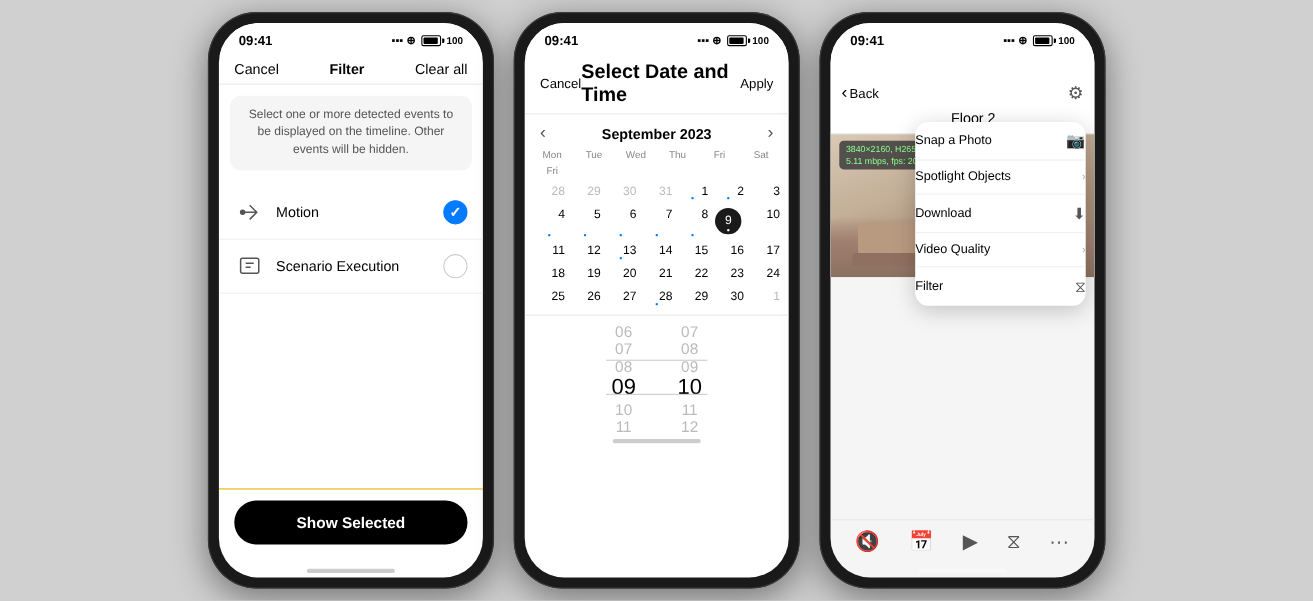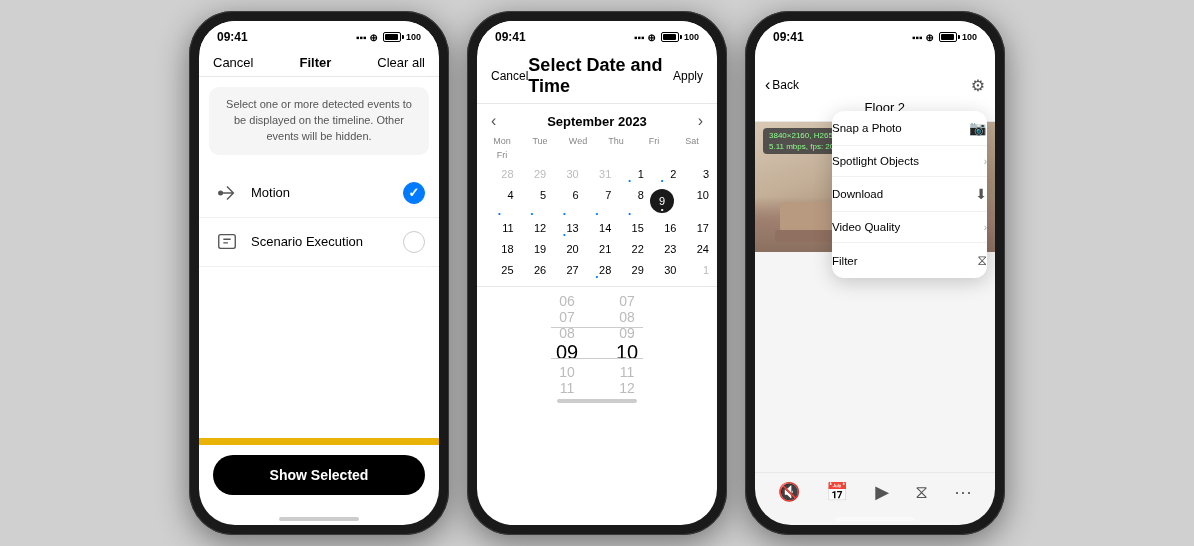--- a/index.html
+++ b/index.html
@@ -150,21 +150,21 @@
     }
     .p1-toggle.checked::after {
       content: '✓';
       color: #fff;
       font-size: 13px;
       font-weight: 700;
     }
 
     .p1-bottom {
       padding: 10px 14px 16px;
-      border-top: 7px solid #eab308;
+      border-top: 1px solid #eab308;
     }
     .p1-show-btn {
       background: #000;
       color: #fff;
       border: none;
       border-radius: 24px;
       width: 100%;
       padding: 12px;
       font-size: 14px;
       font-weight: 600;

